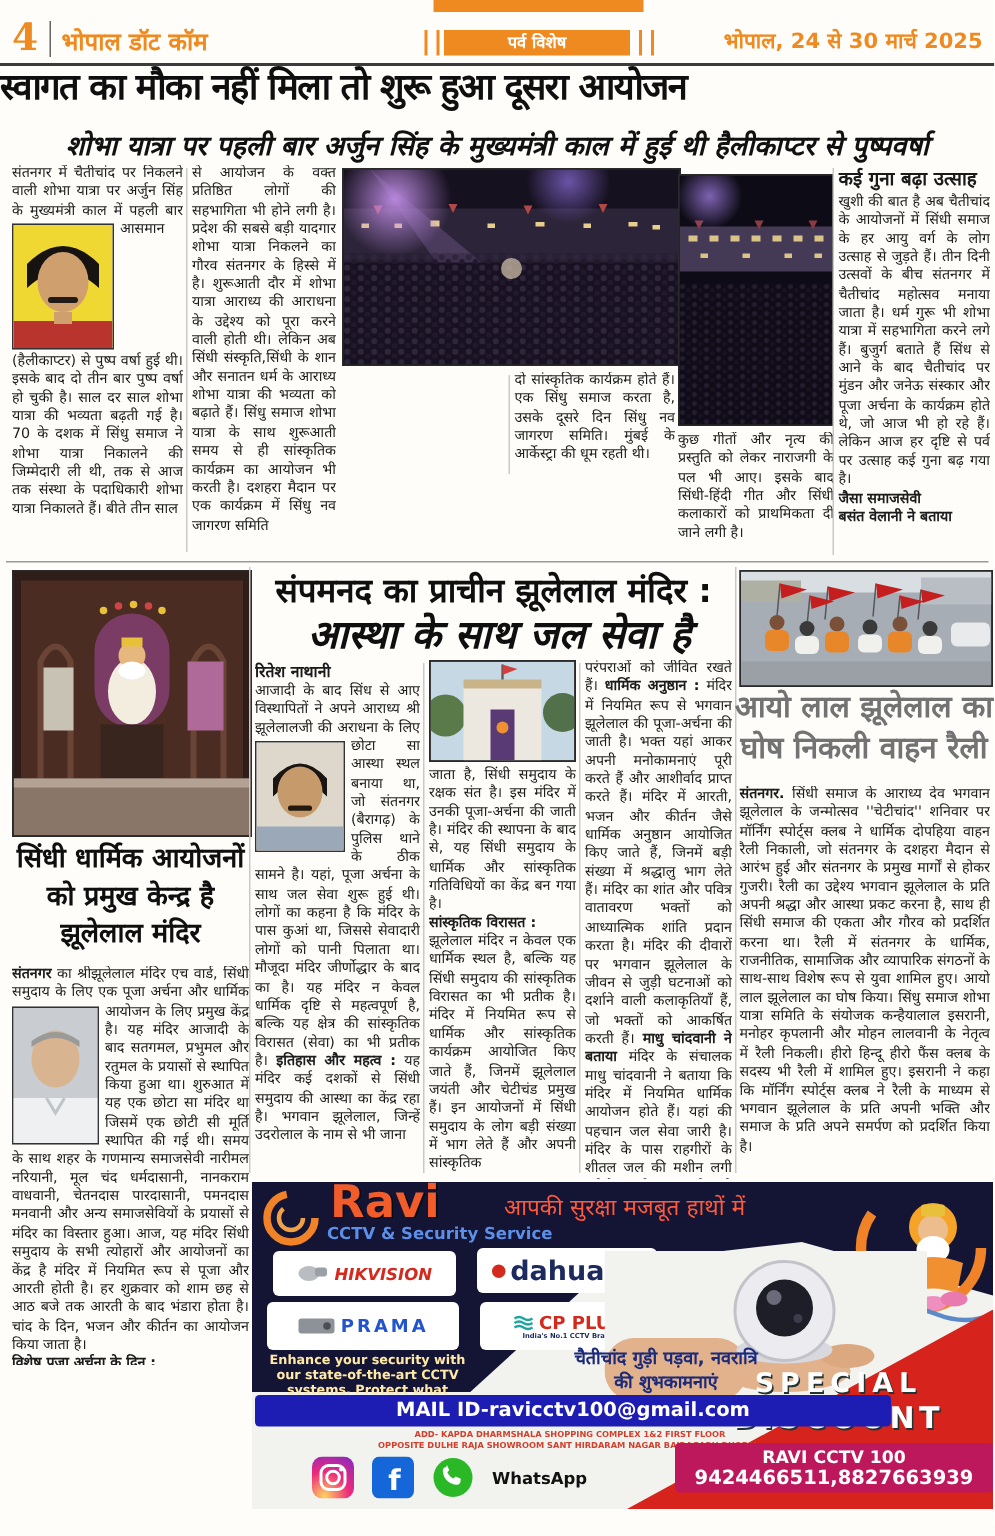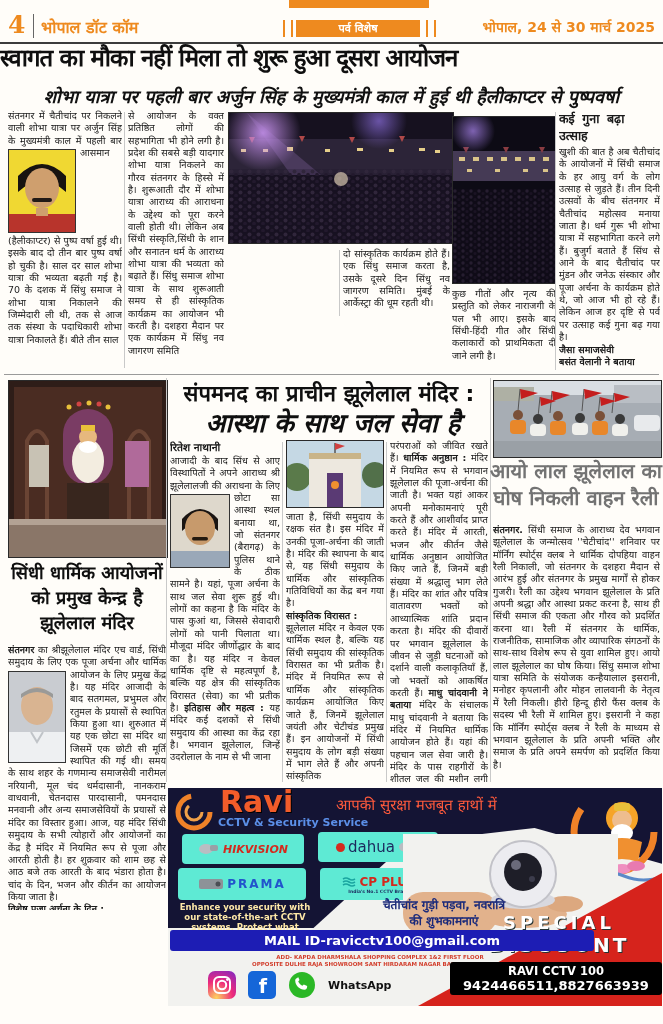--- a/index.html
+++ b/index.html
@@ -25,21 +25,21 @@
   
   .body-text{font-size:9.5px;line-height:1.3;text-align:justify;color:#1c1c1c;}
   .abs{position:absolute;overflow:hidden;}
   .float-img{float:left;margin:2px 4px 2px 0;border:1px solid #333;background:#ddd;}
   .bold{font-weight:700;}
   .photo-frame{position:absolute;border:1px solid #2a2a2a;background:#222;overflow:hidden;}
   .photo-frame svg{display:block;width:100%;height:100%;}
   .vsep{position:absolute;width:0;border-left:1px solid #c9c9c9;}
   .hrule{position:absolute;left:4px;width:655px;height:0;border-top:1px solid #9a9a9a;}
   
-  .sidebar-title{font-size:12.5px;font-weight:800;margin-bottom:2px;font-family:Liberation Mono, monospace;}
+  .sidebar-title{font-size:12.5px;font-weight:800;margin-bottom:2px;}
   .sidebar-src{font-weight:700;}
   
   .ls-heading{position:absolute;left:8px;top:560px;width:158px;text-align:center;
               font-size:18px;font-weight:800;line-height:1.4;color:#0f0f0f;}
   .subhead{font-weight:700;}
   
   .t-kicker{position:absolute;left:168px;top:377px;width:322px;text-align:center;
             font-size:22px;font-weight:800;color:#0f0f0f;}
   .t-headline{position:absolute;left:168px;top:404px;width:330px;text-align:center;
               font-size:26px;font-weight:800;font-style:italic;color:#0f0f0f;}
@@ -47,28 +47,28 @@
   
   .r-heading{position:absolute;left:490px;top:458px;width:172px;text-align:center;
              font-size:20px;font-weight:800;line-height:1.35;color:#737373;}
   
   .ad{position:absolute;left:168px;top:788px;width:494px;height:218px;background:#141434;overflow:hidden;}
   .ad-swirl{position:absolute;left:4px;top:2px;z-index:2;}
   .ad-brand{position:absolute;left:52px;top:-4px;font-size:30px;font-weight:800;color:#f25c2a;z-index:2;
             text-shadow:1px 1px 0 #000;}
   .ad-brand-sub{position:absolute;left:50px;top:28px;font-size:11px;font-weight:800;color:#5b8fe8;z-index:2;}
   .ad-tagline{position:absolute;left:168px;top:6px;width:220px;font-size:15px;font-weight:400;color:#ff5a3c;z-index:2;}
-  .chip{position:absolute;background:#5eead4;border-radius:4px;display:flex;align-items:center;
+  .chip{position:absolute;background:#ffffff;border-radius:4px;display:flex;align-items:center;
         justify-content:center;gap:3px;z-index:2;overflow:hidden;}
   .chip-hik{left:14px;top:46px;width:122px;height:30px;}
   .chip-dahua{left:150px;top:44px;width:120px;height:30px;}
   .chip-prama{left:10px;top:80px;width:128px;height:32px;}
   .chip-cp{left:152px;top:80px;width:118px;height:32px;flex-direction:column;gap:0;}
   .hik-txt{font-size:11px;font-weight:800;font-style:italic;color:#d42a1e;}
-  .dahua-txt{font-size:15px;font-weight:400;color:#1c2a5e;}
+  .dahua-txt{font-size:18px;font-weight:700;color:#1c2a5e;}
   .dahua-dot{width:9px;height:9px;border-radius:50%;background:#d42a1e;}
   .prama-txt{font-size:12px;font-weight:800;letter-spacing:2px;color:#2255cc;}
   .cp-row{display:flex;align-items:center;gap:3px;}
   .cp-txt{font-size:12px;font-weight:800;color:#d42a1e;}
   .cp-sub{font-size:4.5px;font-weight:700;color:#1c2a5e;}
   .ad-pitch{position:absolute;left:6px;top:114px;width:142px;font-size:8.5px;line-height:1.2;
             font-weight:800;color:#ffe9a8;text-align:center;z-index:2;}
   .ad-wedge{position:absolute;left:140px;top:40px;width:354px;height:105px;background:#f2f2ef;z-index:1;
             clip-path:polygon(0 100%,28% 14%,64% 0,100% 34%,100% 100%);}
   .ad-bottom{position:absolute;left:0;top:140px;width:494px;height:78px;background:#f2f2ef;z-index:2;}
@@ -81,21 +81,21 @@
   .ad-mail{position:absolute;left:2px;top:142px;width:424px;height:21px;background:#1d1db4;z-index:5;
            border-radius:3px;color:#fff;font-size:13px;font-weight:800;text-align:center;line-height:21px;}
   .ad-address{position:absolute;left:10px;top:166px;width:404px;text-align:center;z-index:4;
               font-size:5.5px;font-weight:700;color:#d2402e;line-height:1.3;}
   .ad-social{position:absolute;left:40px;top:182px;width:280px;height:30px;display:flex;
              align-items:center;gap:12px;z-index:4;}
   .wa-label{font-size:11px;font-weight:800;color:#111;}
   .ad-special{position:absolute;left:292px;top:124px;width:198px;text-align:center;z-index:4;color:#fff;}
   .sp1{font-size:18px;font-weight:800;letter-spacing:4px;text-shadow:1px 1px 0 #233;}
   .sp2{font-size:20px;font-weight:800;letter-spacing:3px;text-shadow:1px 1px 0 #233;}
-  .ad-contact{position:absolute;left:282px;top:174px;width:212px;height:33px;background:#000000;z-index:4;
+  .ad-contact{position:absolute;left:282px;top:174px;width:212px;height:33px;background:#be185d;z-index:4;
               border-radius:3px;text-align:center;color:#fff;}
   .contact-name{font-size:11.5px;font-weight:800;margin-top:2px;}
   .contact-phones{font-size:13px;font-weight:800;}
 </style>
 </head>
 <body>
 
 <div class="page">
 
   <div>

